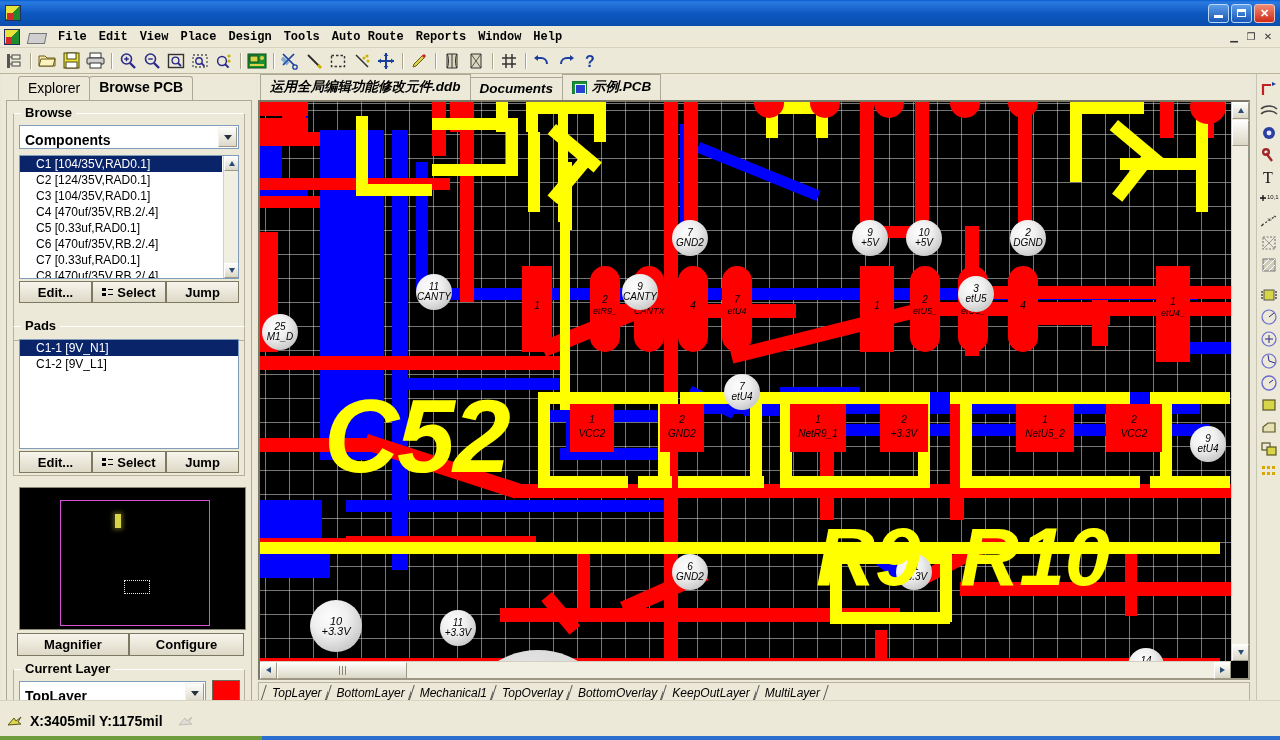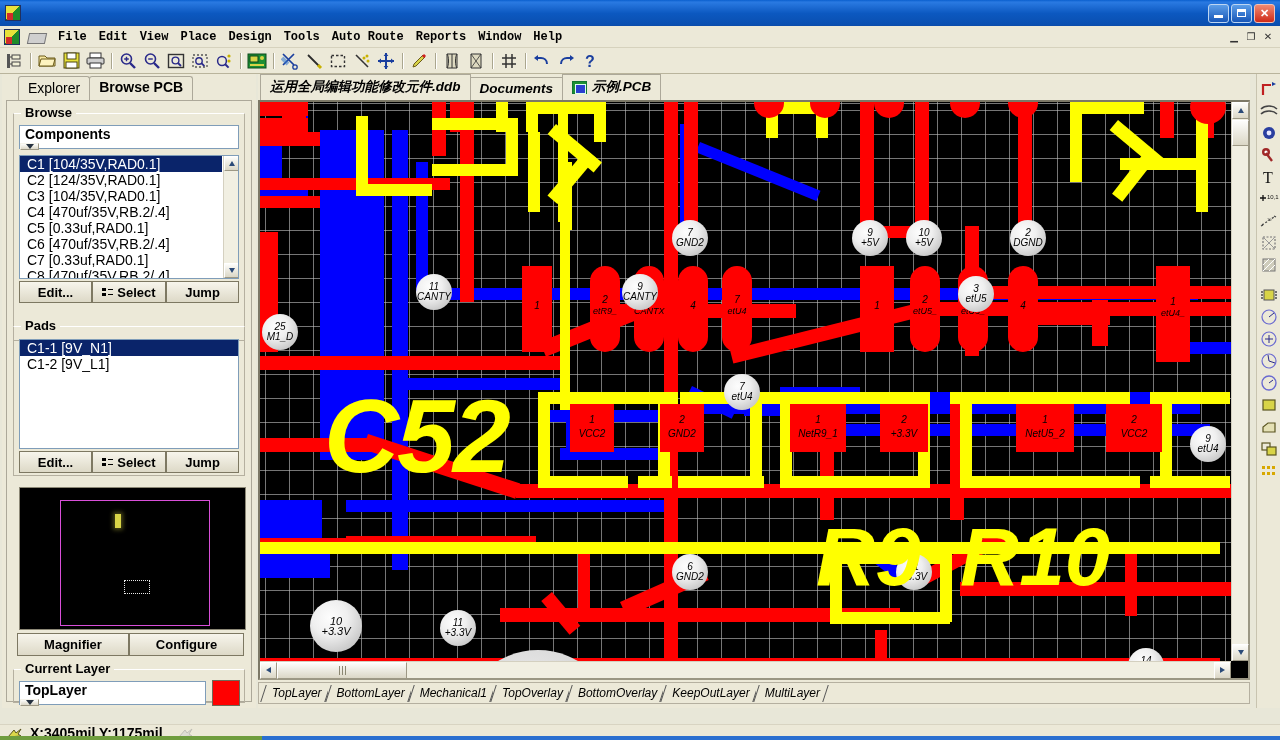--- a/index.html
+++ b/index.html
@@ -98,35 +98,35 @@
   }
   .group {
     position:absolute; border:1px solid #b5b0a0; border-top-color:#fff;
   }
   .grouplabel {
     position:absolute; font-size:13px; font-weight:bold; background:#ece9d8;
     padding:0 4px; color:#000; top:-9px; left:7px;
   }
   .combo {
     position:absolute; background:#fff; border:1px solid #7f9db9;
-    display:flex; align-items:flex-start; height:24px;flex-direction:column;
+    display:flex; align-items:flex-end; height:24px;
   }
   .combo .cv { font-size:14px; font-weight:bold; padding-left:5px; color:#000; flex:1; }
   .combo .carrow {
     width:19px; height:20px; margin:1px 1px 1px 0;
     background: linear-gradient(to bottom,#fdfdfb,#dcd8c8);
     border:1px solid #f5f3ea; border-right-color:#9d9885; border-bottom-color:#9d9885;
     display:flex;align-items:center;justify-content:center;
   }
   .carrow::after { content:""; border-left:4px solid transparent;border-right:4px solid transparent;border-top:5px solid #26313f; }
 
   .listbox {
     position:absolute; background:#fff; border:1px solid #7f9db9; overflow:hidden;
   }
-  .lrow { font-size:14px; padding:1px 7px; white-space:nowrap; color:#000; line-height:14px;
+  .lrow { font-size:12px; padding:1px 16px; white-space:nowrap; color:#000; line-height:14px;
           font-family:"Liberation Sans",sans-serif; }
   .lrow.sel { background:#0a246a; color:#fff; }
   .vscroll {
     position:absolute; right:0; top:0; width:15px; bottom:0; background:#f1efe2;
     border-left:1px solid #d4d0c0;
   }
   .sbtn { width:15px;height:15px; background:linear-gradient(to bottom,#fdfdfb,#dbd7c6);
     border:1px solid #fff; border-right-color:#9d9885; border-bottom-color:#9d9885;
     display:flex;align-items:center;justify-content:center; }
   .sbtn.bot { position:absolute; bottom:0; left:0; }
@@ -233,21 +233,21 @@
   
   .rtoolbar {
     position:absolute; right:0; top:74px; width:24px; height:634px;
     background:#ece9d8; border-left:1px solid #c8c4b0; padding-top:4px;
   }
   .rtool { width:22px;height:22px;display:flex;align-items:center;justify-content:center;margin:0 1px; }
   .rsep { height:8px; }
 
   
   .statusbar {
-    position:absolute; left:0; bottom:0; width:1280px; height:16px;
+    position:absolute; left:0; bottom:0; width:1280px; height:40px;
     background:#ece9d8; border-top:1px solid #d8d4c2; display:flex; align-items:center;
   }
   .status-text { font-size:14px; font-weight:bold; color:#000; margin-left:6px;
     font-family:"Liberation Sans",sans-serif; }
   .statusstrip { position:absolute; left:0; bottom:0; width:1280px; height:4px;
     background:linear-gradient(to right,#6f9d3e 0 262px,#2a6fd0 262px 100%); }
   .cursor-ico { width:18px;height:14px;margin-left:6px;position:relative;flex:0 0 auto; }
 </style>
 </head>
 <body>

